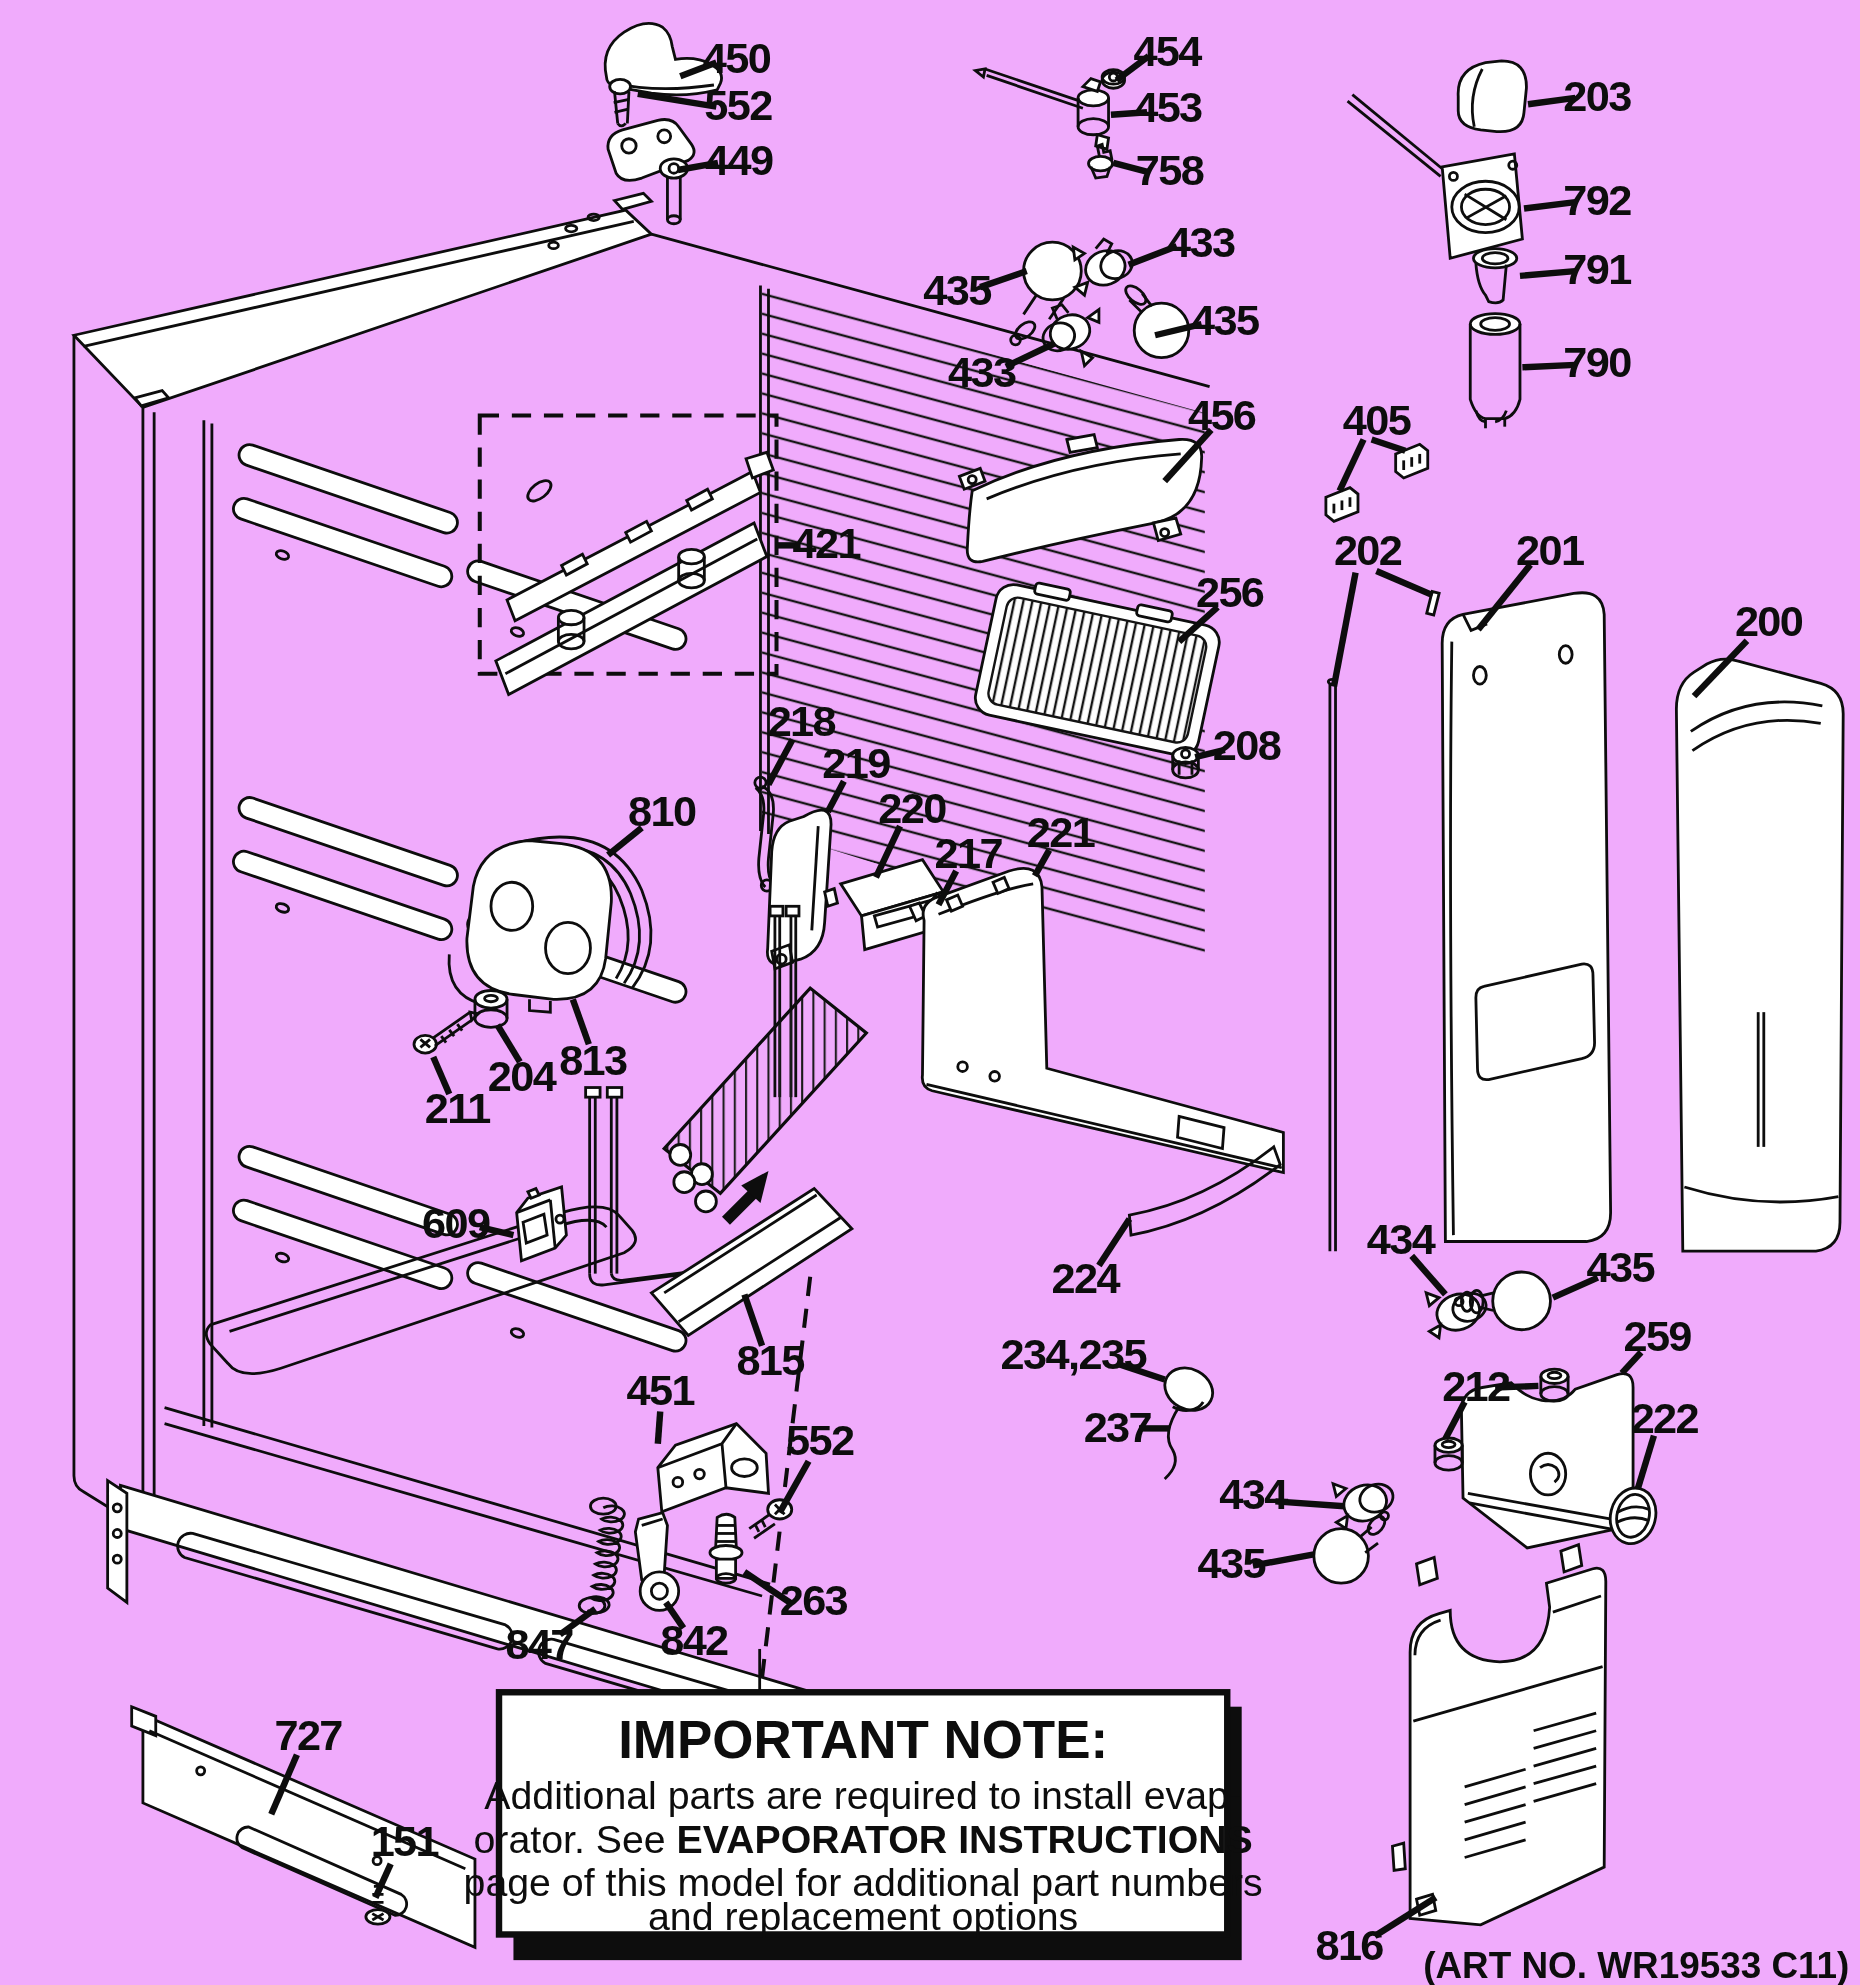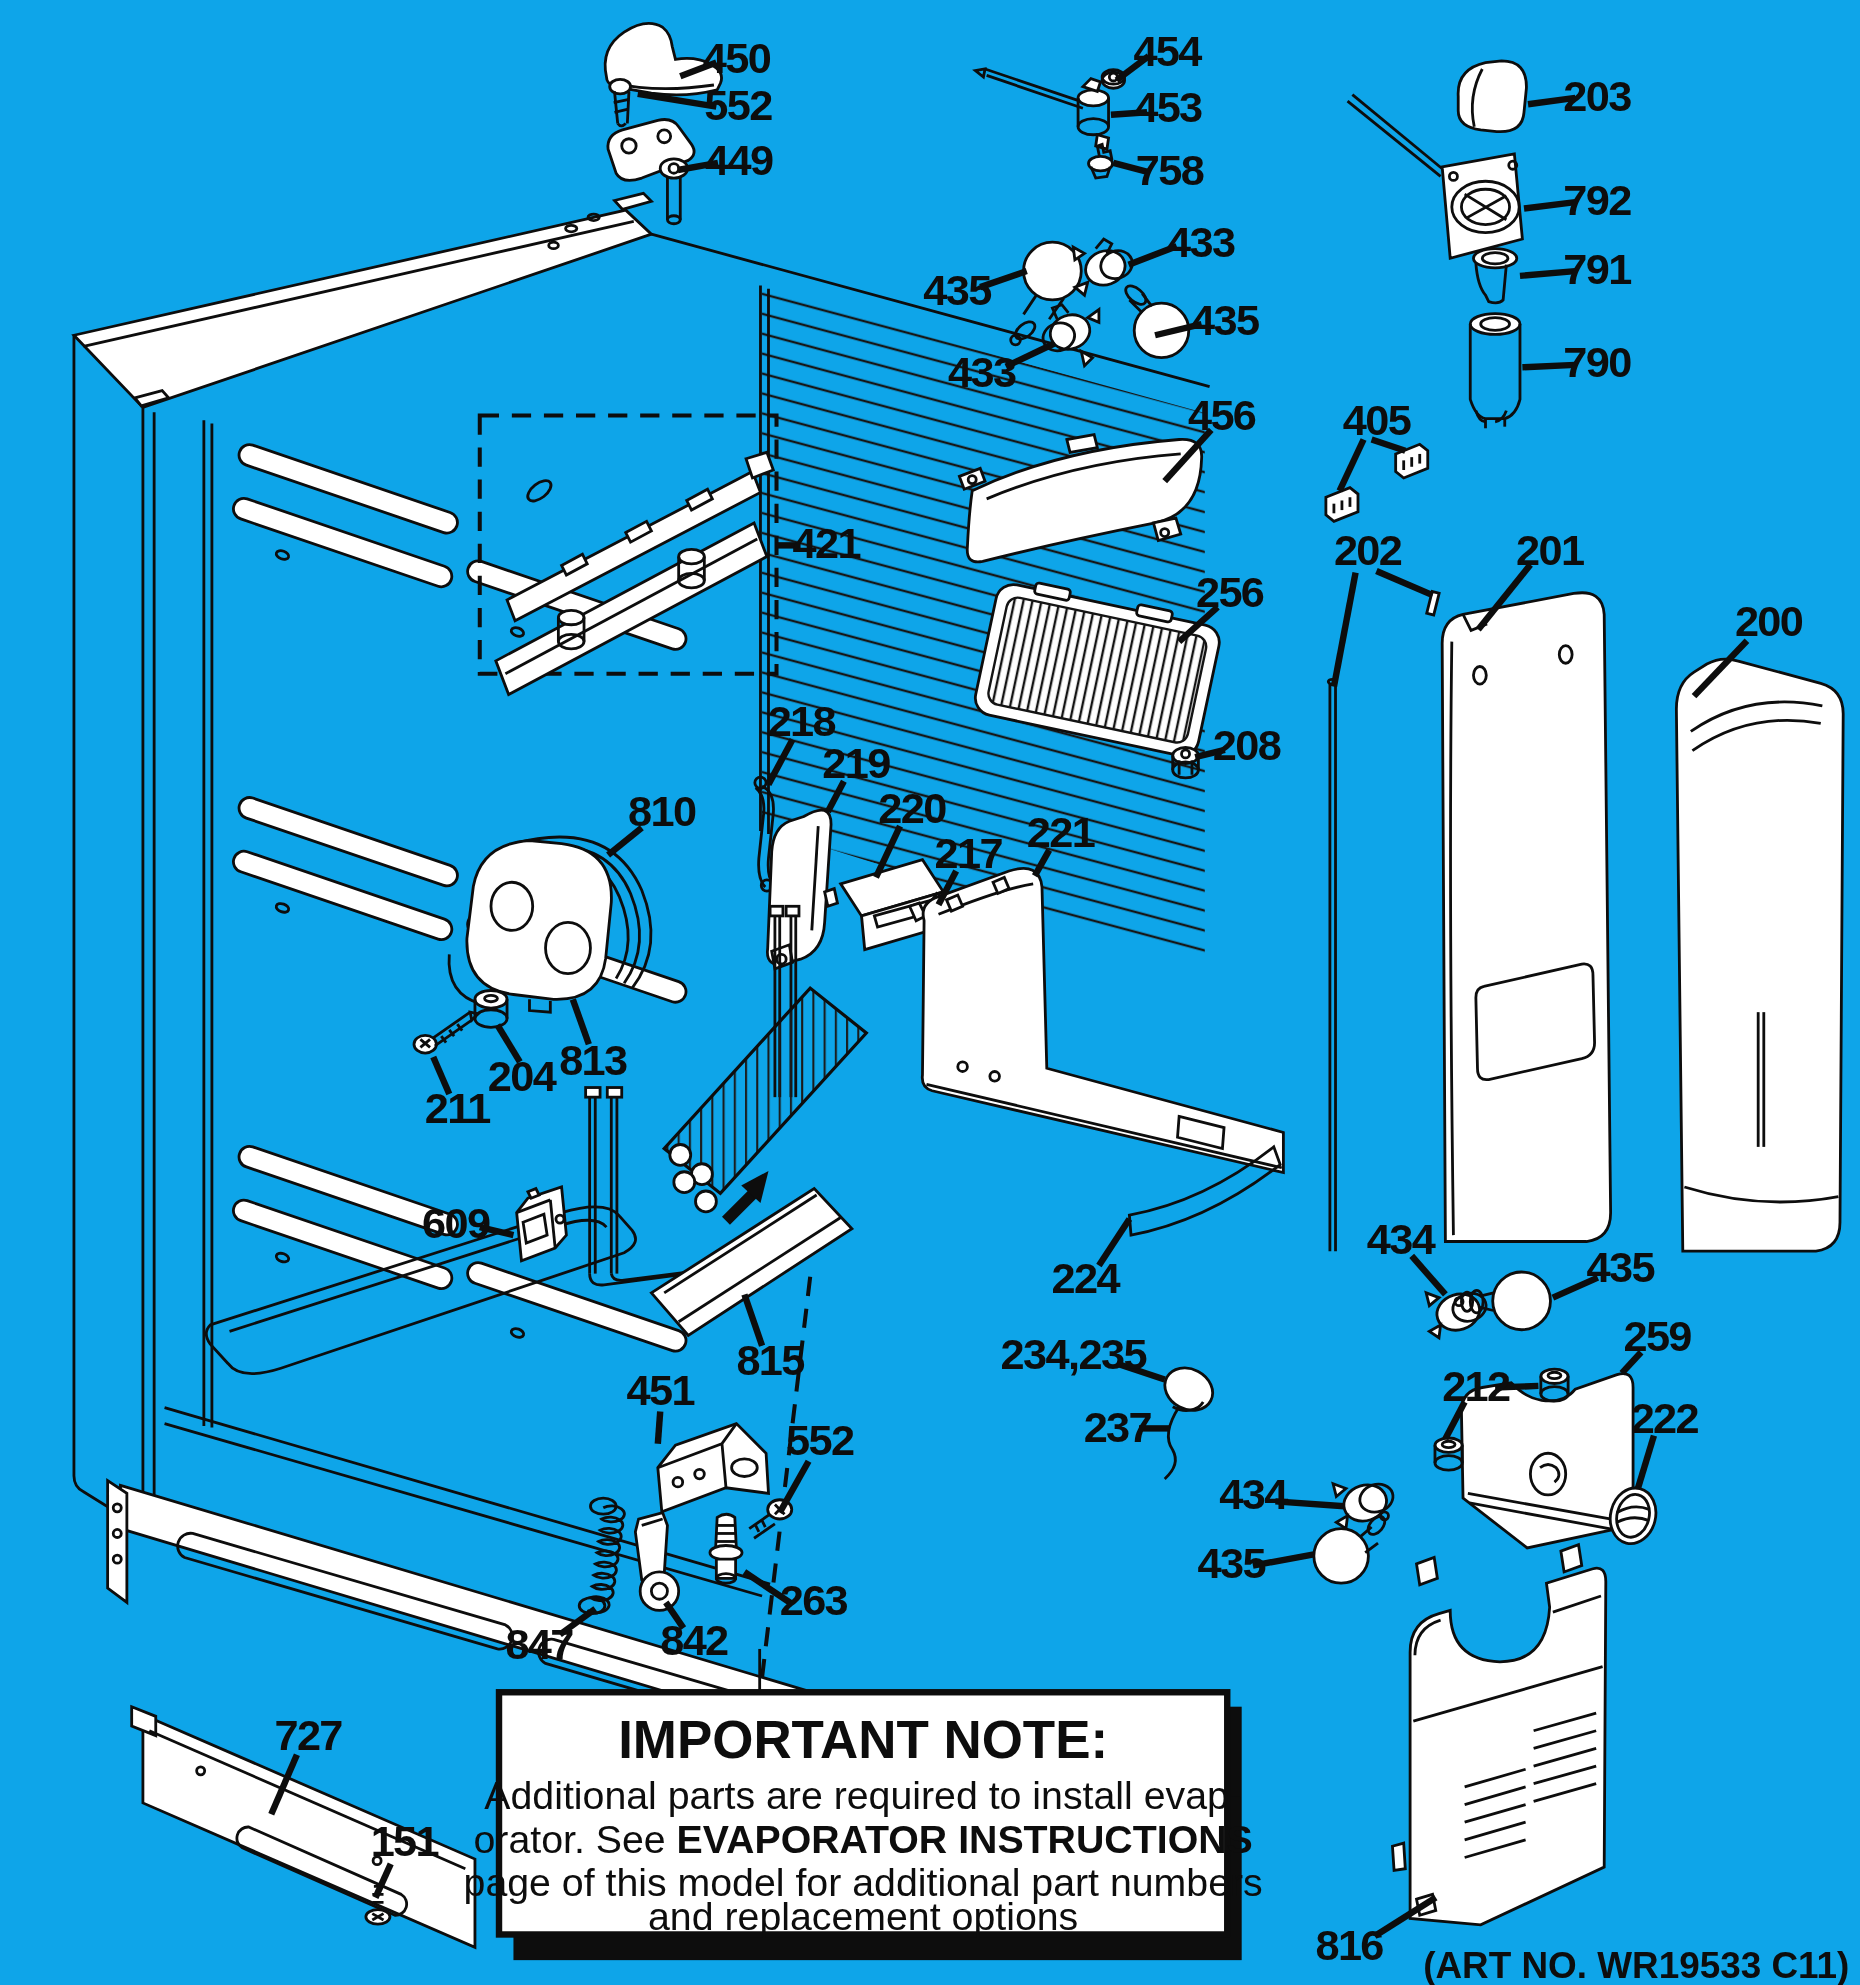--- a/index.html
+++ b/index.html
@@ -1,16 +1,16 @@
 <!DOCTYPE html>
 <html style="font-size:13px"><head>
 <meta charset="utf-8">
 <style>
   html,body{margin:0;padding:0;background:#ffffff;}
-  .stage{position:relative;width:1861px;height:1985px;background:#0ea5e9;overflow:hidden;}
+  .stage{position:relative;width:1861px;height:1985px;background:#f0abfc;overflow:hidden;}
   svg{display:block;}
   .callout{font-family:"Liberation Sans",sans-serif;font-weight:bold;font-size:54px;letter-spacing:-2px;fill:#0d0d0d;}
   .note-head{font-family:"Liberation Sans",sans-serif;font-weight:bold;font-size:66px;fill:#0d0d0d;}
   .note-body{font-family:"Liberation Sans",sans-serif;font-size:49px;fill:#0d0d0d;}
   .note-body-b{font-family:"Liberation Sans",sans-serif;font-weight:bold;font-size:49px;fill:#0d0d0d;}
   .artno{font-family:"Liberation Sans",sans-serif;font-weight:bold;font-size:46px;fill:#0d0d0d;}
   .ln{stroke:#0d0d0d;stroke-width:3.5;fill:none;}
   .lnf{stroke:#0d0d0d;stroke-width:3.5;fill:#ffffff;}
   .ld{stroke:#0d0d0d;stroke-width:8;fill:none;}
   .dash{stroke:#0d0d0d;stroke-width:5;fill:none;stroke-dasharray:24 16;}

